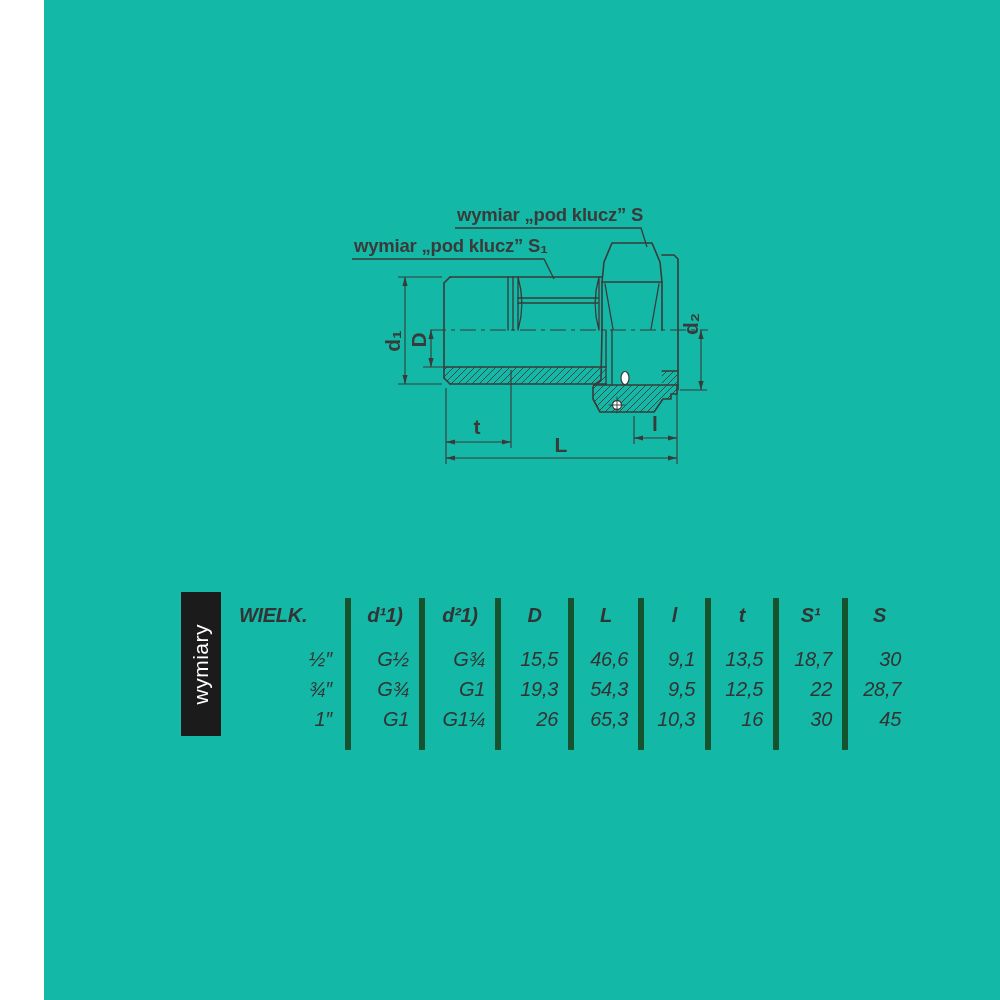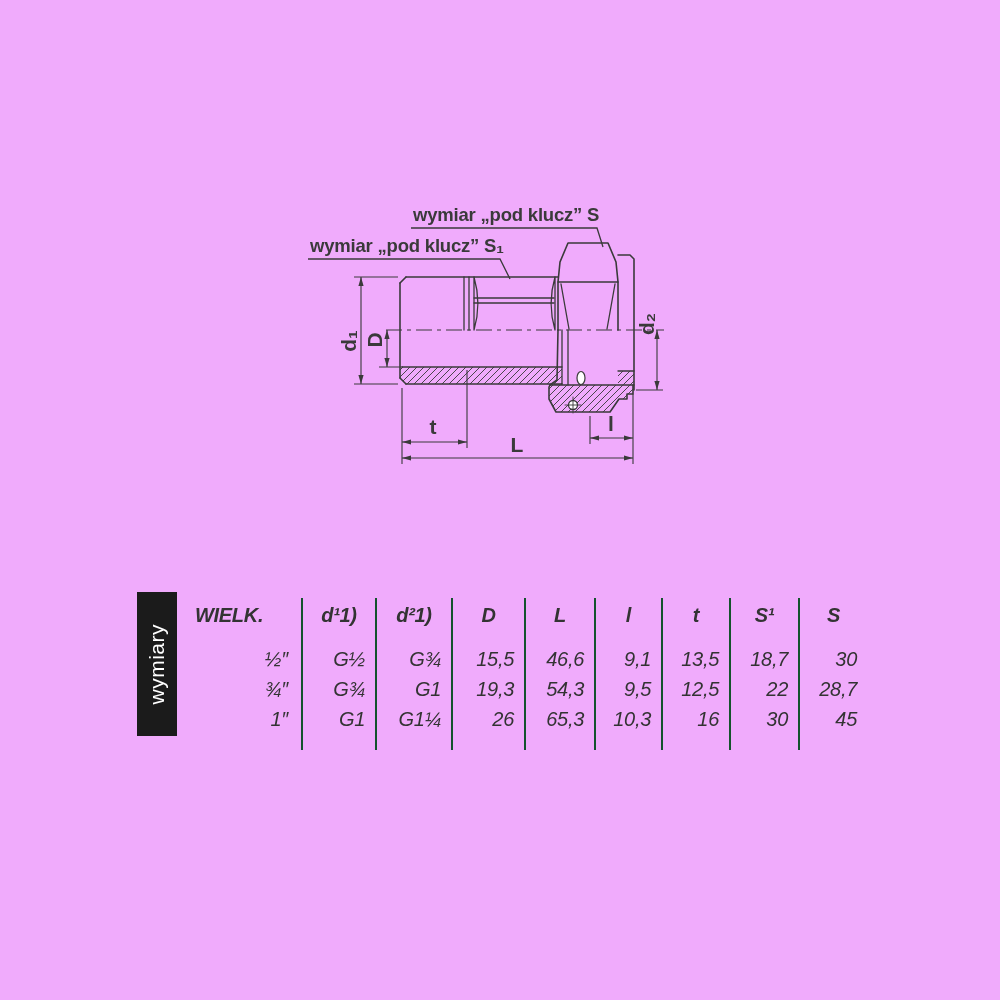--- a/index.html
+++ b/index.html
@@ -1,37 +1,37 @@
 <!DOCTYPE html>
 <html><head>
 <meta charset="utf-8">
 <style>
   html,body{margin:0;padding:0;background:#ffffff;}
   body{width:1000px;height:1000px;position:relative;overflow:hidden;
        font-family:"Liberation Sans","DejaVu Sans",sans-serif;color:#333;}
-  .page{position:absolute;inset:0;background:#f0abfc;}
+  .page{position:absolute;inset:0;background:#14b8a6;margin-left:44px;}
 
   svg.drawing{position:absolute;left:0;top:0;}
   svg text{font-family:"Liberation Sans","DejaVu Sans",sans-serif;fill:#3a3a3a;}
   .lbl{font-size:18.5px;font-weight:600;letter-spacing:-0.2px;}
   .dim{font-size:21px;font-weight:600;}
 
   .sidebar-tab{position:absolute;left:137px;top:592px;width:40px;height:144px;
        background:#1b1b1b;display:flex;align-items:center;justify-content:center;}
   .sidebar-tab span{writing-mode:vertical-rl;transform:rotate(180deg);
        color:#fff;font-size:21px;letter-spacing:0.5px;}
 
   .dims-table{position:absolute;left:185px;top:598px;width:682px;}
   .trow{display:grid;grid-template-columns:116px 74px 76px 73px 70px 67px 68px 69px 69px;font-style:italic;}
   .trow.h  .c{height:34px;}
   .trow.g  .c{height:12px;}
   .trow.d  .c{height:30px;}
   .trow.sp .c{height:16px;}
   .c{display:flex;align-items:center;font-size:20px;letter-spacing:-0.3px;}
-  .c.sep{border-left:2px solid #14532d;}
+  .c.sep{border-left:6px solid #14532d;}
   .th{font-weight:bold;justify-content:center;}
   .th.first{justify-content:flex-start;padding-left:10px;}
   .td{justify-content:flex-end;padding-right:10px;}
   .td.first{padding-right:13px;}
 
   .footnote{position:absolute;left:188px;top:776px;font-size:15.5px;color:#333;
        letter-spacing:-0.2px;}
   .footnote .fn{font-size:11.5px;vertical-align:4px;}
 </style>
 </head>

